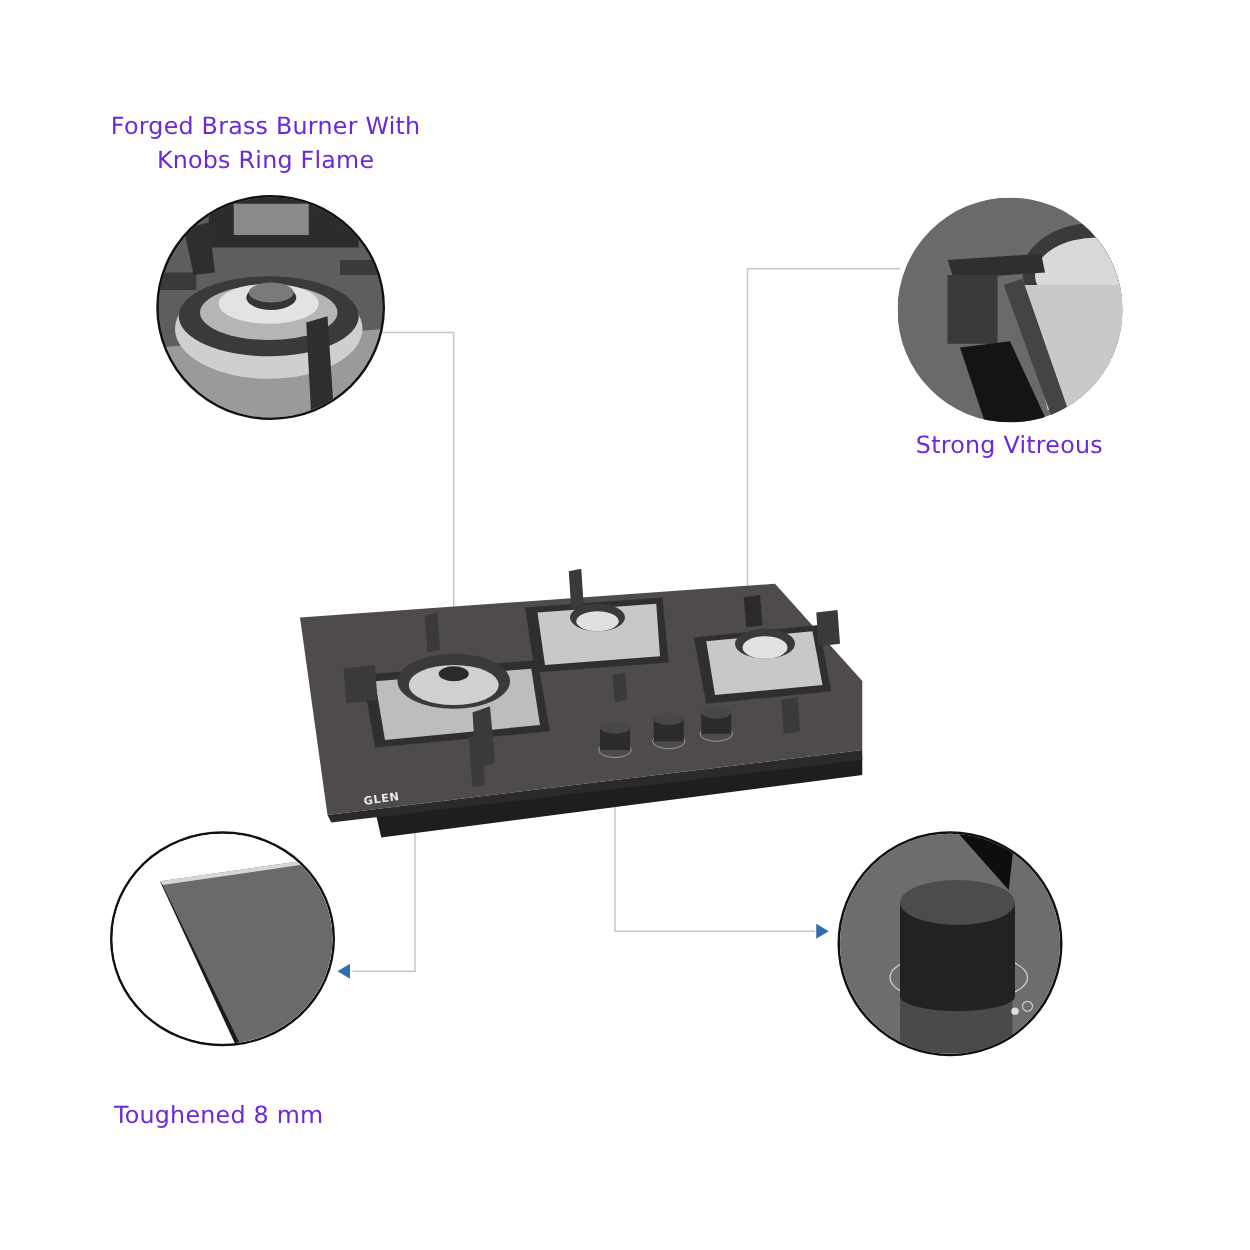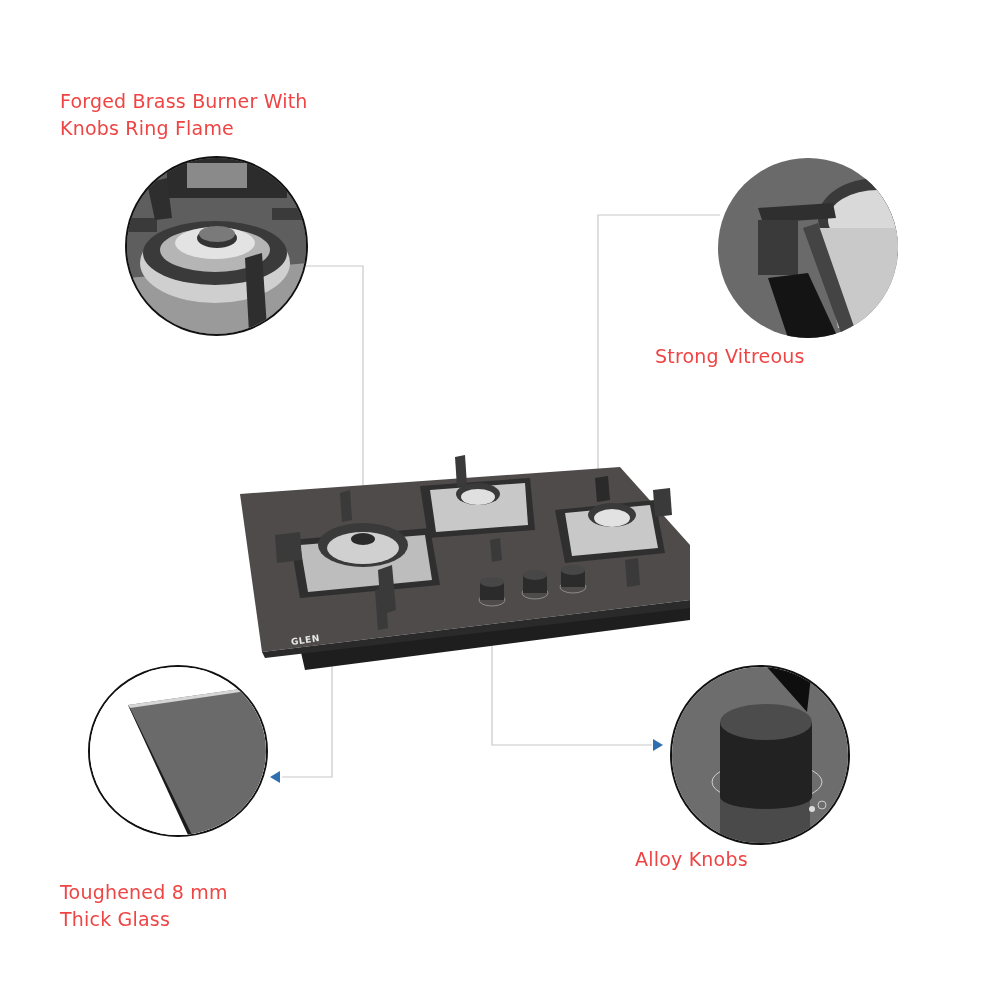--- a/index.html
+++ b/index.html
@@ -1,17 +1,17 @@
 <!DOCTYPE html>
 <html><head>
 <meta charset="utf-8">
 <style>
   html,body{margin:0;padding:0;background:#ffffff;}
   body{width:1000px;height:1000px;position:relative;overflow:hidden;font-family:"DejaVu Sans","Liberation Sans",sans-serif;color:#1a1a1a;}
-  .caption{position:absolute;font-size:19px;line-height:27px;letter-spacing:0.2px;color:#ef4444;}
+  .caption{position:absolute;text-align:center;font-size:19px;line-height:27px;letter-spacing:0.2px;color:#6d28d9;}
   .caption span{display:block;white-space:nowrap;}
   .circle{position:absolute;border-radius:50%;border:2.5px solid #111;overflow:hidden;box-sizing:border-box;background:#fff;}
   svg.lines{position:absolute;left:0;top:0;width:1000px;height:1000px;pointer-events:none;}
   .brand{position:absolute;color:#e8e8e8;font-weight:bold;font-size:9px;transform:rotate(-8deg);letter-spacing:0.5px;}
 </style>
 </head>
 <body>
 
 <svg class="lines" viewBox="0 0 1000 1000">
   <g stroke="#c8c8c8" stroke-width="1.2" fill="none">
@@ -125,32 +125,30 @@
   <svg width="176" height="168" viewBox="0 0 176 168">
     <rect width="176" height="168" fill="#ffffff"></rect>
     <polygon points="38,38 150,22 176,30 176,168 100,168" fill="#6a6a6a"></polygon>
     <polygon points="38,38 150,22 150,25 40,41" fill="#d6d6d6"></polygon>
     <polygon points="38,38 40,41 102,168 98,168" fill="#1a1a1a"></polygon>
   </svg>
 </div>
 
 <div class="caption" style="left:60px;top:843px;width:230px;margin-top:36px;">
   <span>Toughened 8 mm</span>
-  <span>Thick Glass</span>
 </div>
 
 <div class="circle" style="left:670px;top:665px;width:180px;height:180px;">
   <svg width="176" height="176" viewBox="0 0 176 176">
     <rect width="176" height="176" fill="#6d6d6d"></rect>
     <polygon points="95,0 140,0 135,45" fill="#0e0e0e"></polygon>
     <rect x="48" y="115" width="90" height="61" fill="#4a4a4a"></rect>
     <ellipse cx="95" cy="115" rx="55" ry="20" fill="none" stroke="#cfcfcf" stroke-width="1"></ellipse>
     <rect x="48" y="55" width="92" height="75" fill="#222"></rect>
     <ellipse cx="94" cy="130" rx="46" ry="12" fill="#222"></ellipse>
     <ellipse cx="94" cy="55" rx="46" ry="18" fill="#4c4c4c"></ellipse>
     <circle cx="150" cy="138" r="4" fill="none" stroke="#ccc" stroke-width="1"></circle>
     <circle cx="140" cy="142" r="3" fill="#ddd"></circle>
   </svg>
 </div>
 
 <div class="caption" style="left:635px;top:846px;width:250px;">
-  <span>Alloy Knobs</span>
 </div>
 
 </body></html>

